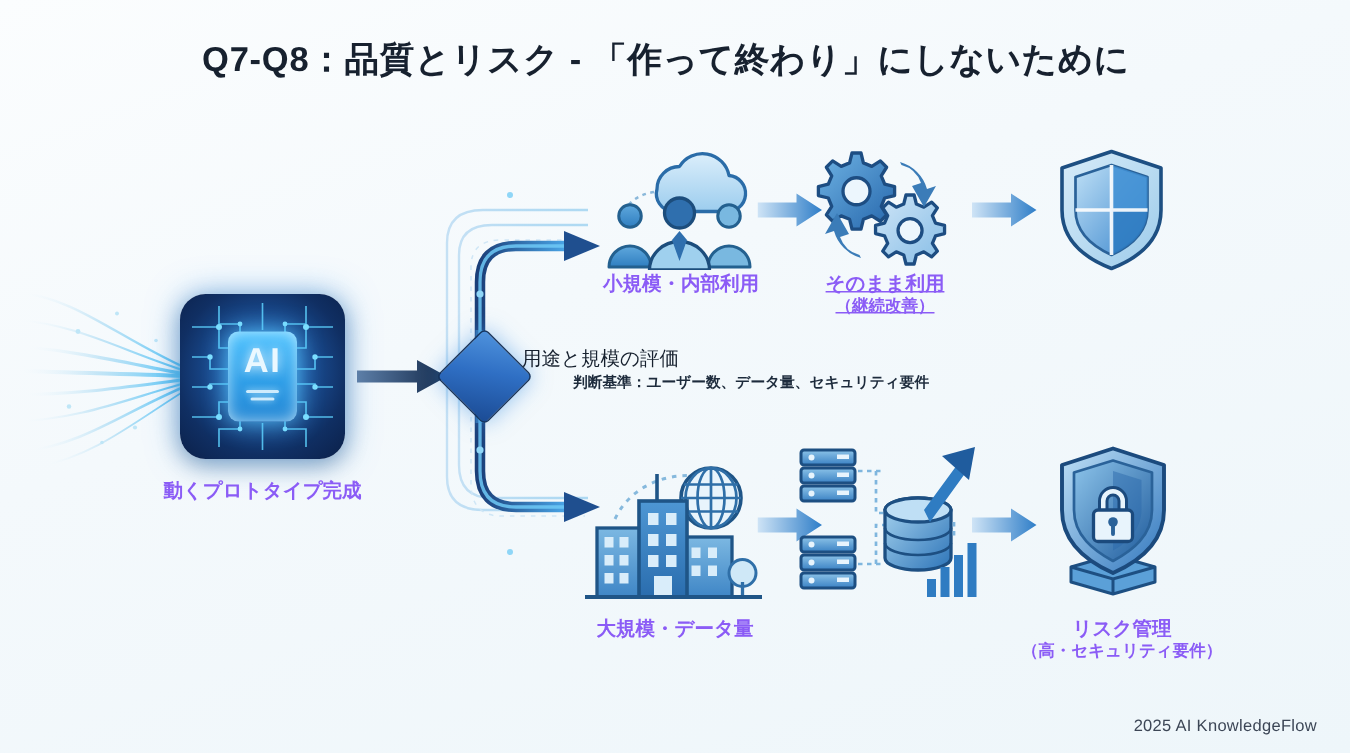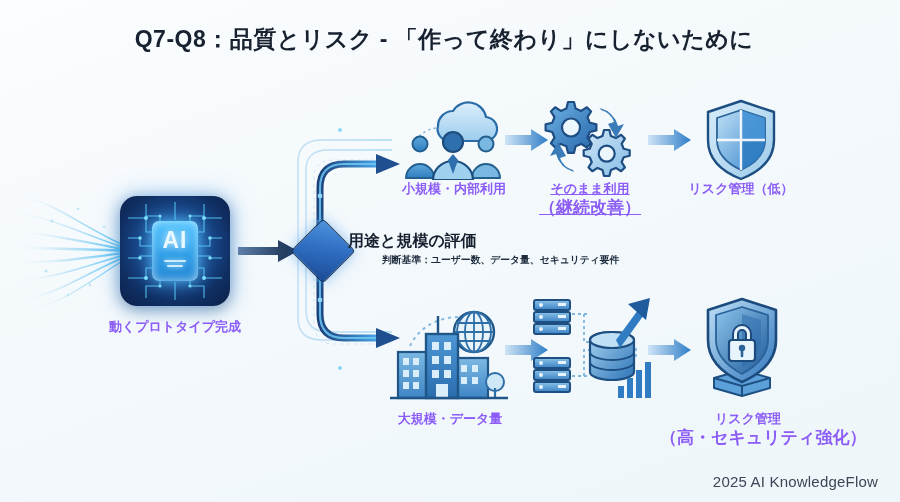--- a/index.html
+++ b/index.html
@@ -15,30 +15,30 @@
   
   .title{
     left:0;right:0;top:24px;text-align:center;
     font-size:23px;font-weight:bold;color:#17212f;
     letter-spacing:.5px;white-space:nowrap;
     transform:translateX(-6px);
   }
 
   
   .footer{
-    right:22px;bottom:12px;font-size:15px;color:#3c4656;letter-spacing:.2px;
+    right:22px;bottom:12px;font-size:11px;color:#3c4656;letter-spacing:.2px;
   }
 
   
   .lbl{
     text-align:center;color:#8b5cf6;font-weight:bold;
     line-height:1.32;white-space:nowrap;
   }
   .lbl .l1{font-size:13px;display:block;}
-  .lbl .l2{font-size:17px;display:block;}
+  .lbl .l2{font-size:11px;display:block;}
 
   
   .chip-wrap{left:120px;top:196px;width:110px;height:110px;}
   .chip{
     width:110px;height:110px;border-radius:17px;
     background:
       radial-gradient(circle at 50% 46%,#2e82d8 0%,#1b4f96 38%,#102f63 70%,#0b2049 100%);
     box-shadow:0 0 22px rgba(60,150,235,.55),0 4px 14px rgba(10,35,70,.35);
     position:relative;overflow:hidden;
   }
@@ -69,21 +69,21 @@
 
   
   .diamond{
     left:300px;top:228px;width:44px;height:44px;
     background:linear-gradient(145deg,#4f93dd 0%,#2f6fc4 45%,#1b4b94 100%);
     border:1.5px solid #16355f;
     transform:rotate(45deg);border-radius:4px;
     box-shadow:0 0 14px rgba(70,150,230,.55);
   }
   .diamond-label{left:348px;top:231px;}
-  .diamond-label .d1{font-size:16px;font-weight:bold;color:#16202e;line-height:1.25;}
+  .diamond-label .d1{font-size:13px;font-weight:normal;color:#16202e;line-height:1.25;}
   .diamond-label .d2{font-size:9.8px;font-weight:bold;color:#1d2b3c;line-height:1.3;margin-top:3px;padding-left:34px;}
 
   
 </style>
 </head>
 <body>
 
 <div class="stage">
 
   <div class="abs title">Q7-Q8：品質とリスク - 「作って終わり」にしないために</div>
@@ -315,23 +315,20 @@
     </defs>
     <path d="M37 3 L70 14 V42 C70 62 55 74 37 81 C19 74 4 62 4 42 V14 Z" fill="url(#shOuter)" stroke="#1d4f82" stroke-width="2.4" stroke-linejoin="round"></path>
     <path d="M37 12 L61 20 V42 C61 57 50 66 37 72 C24 66 13 57 13 42 V20 Z" fill="url(#shInner)" stroke="#2a6299" stroke-width="1.8" stroke-linejoin="round"></path>
     <path d="M37 12 L61 20 V42 H37 Z" fill="#3f8fd4" opacity=".85"></path>
     <path d="M37 42 H61 C61 57 50 66 37 72 Z" fill="#2f7cc2" opacity=".9"></path>
     <g stroke="#ffffff" stroke-width="2.4" opacity=".9">
       <path d="M37 12 V72"></path>
         <path d="M13 42 H61"></path>
     </g>
   </svg>
-  <div class="abs lbl" style="left:665px;top:180px;width:152px;">
-    <span class="l1">リスク管理（低）</span>
-  </div>
 
   <svg class="abs" style="left:388px;top:304px;" width="122" height="100" viewBox="0 0 122 100">
     <defs>
       <linearGradient id="bldA" x1="0" y1="0" x2="0" y2="1">
         <stop offset="0%" stop-color="#4e97d4"></stop>
           <stop offset="100%" stop-color="#2a6dae"></stop>
       </linearGradient>
       <linearGradient id="bldB" x1="0" y1="0" x2="0" y2="1">
         <stop offset="0%" stop-color="#7cb8e2"></stop>
           <stop offset="100%" stop-color="#3f86c6"></stop>
@@ -483,18 +480,18 @@
     <path d="M42 11 L68 19 V44 C68 61 55 71 42 78 C29 71 16 61 16 44 V19 Z" fill="url(#shl2)" stroke="#2a6299" stroke-width="1.8" stroke-linejoin="round"></path>
     <path d="M42 18 L61 24 V44 C61 57 51 66 42 71 Z" fill="#2b6aab" opacity=".5"></path>
 
     <path d="M33 38 a9 9 0 0 1 18 0 V45 h-5 v-7 a4 4 0 0 0 -8 0 v7 h-5 Z" fill="#e8f4fc" stroke="#1b4a7d" stroke-width="2"></path>
     <rect x="29" y="44" width="26" height="21" rx="3" fill="#e8f4fc" stroke="#1b4a7d" stroke-width="2.2"></rect>
     <circle cx="42" cy="52" r="3.2" fill="#2a6299"></circle>
     <path d="M42 54 v6" stroke="#2a6299" stroke-width="2.6" stroke-linecap="round"></path>
   </svg>
   <div class="abs lbl" style="left:660px;top:410px;width:176px;font-family:Liberation Serif, serif;">
     <span class="l1">リスク管理</span>
-    <span class="l2">（高・セキュリティ強化）</span>
+    <span class="l2">（高・セキュリティ要件）</span>
   </div>
 
   <div class="abs footer">2025 AI KnowledgeFlow</div>
 
 </div>
 
 </body></html>

